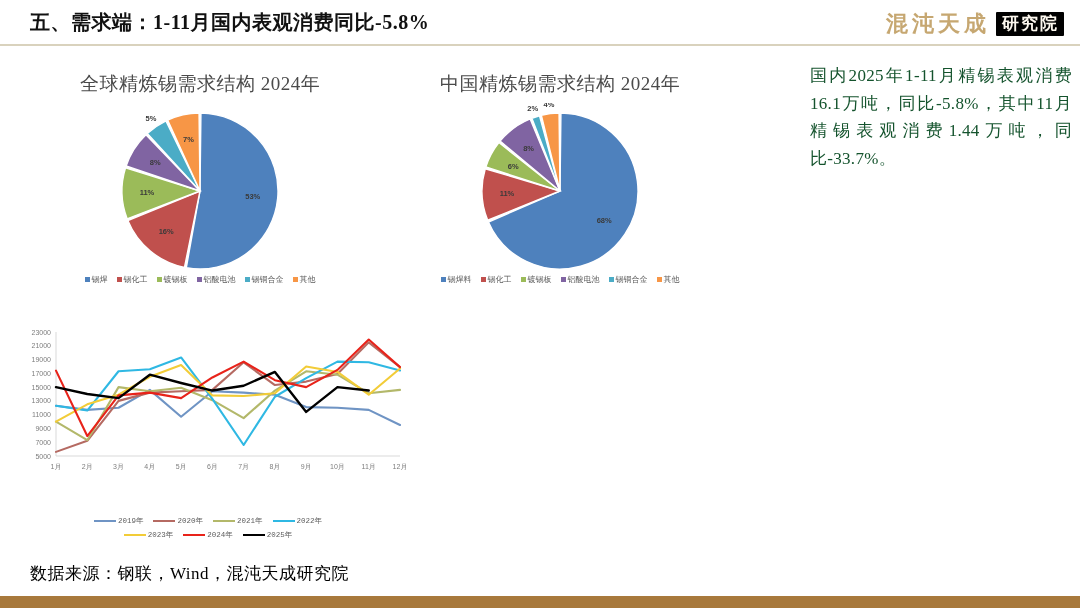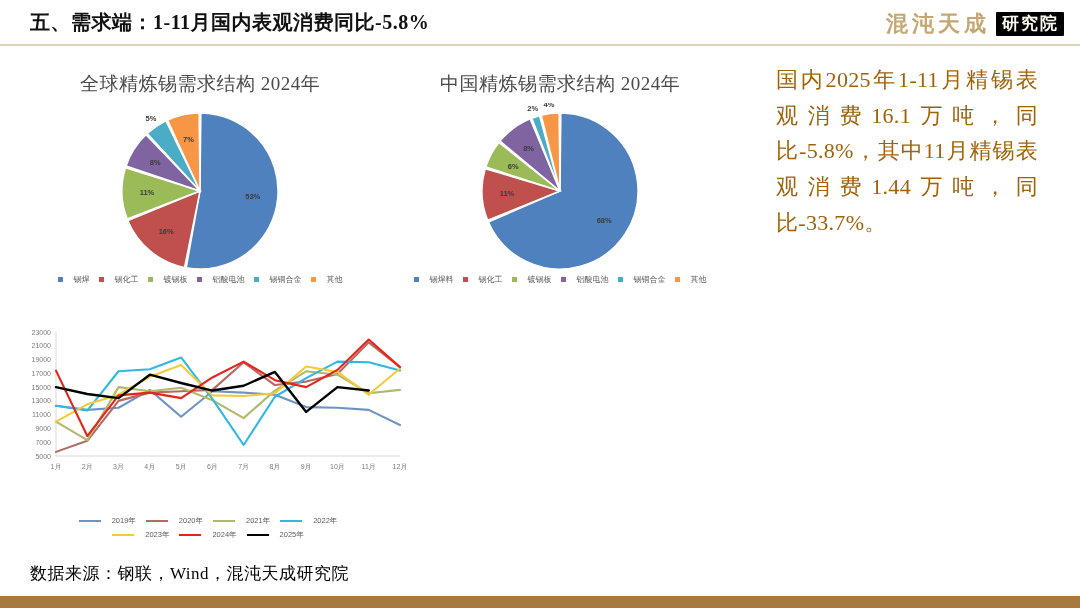--- a/index.html
+++ b/index.html
@@ -109,21 +109,21 @@
     width: 360px;
     display: flex;
     justify-content: center;
     align-items: center;
     gap: 9px;
     flex-wrap: nowrap;
   }
   .legend-item {
     display: flex;
     align-items: center;
-    gap: 11px;
+    gap: 2px;
     white-space: nowrap;
   }
   .legend-swatch {
     width: 5px;
     height: 5px;
     display: inline-block;
   }
   .legend-label {
     font-size: 8px;
     color: #5d5d5d;
@@ -159,33 +159,33 @@
     margin-bottom: 4px;
   }
   .lline-swatch {
     width: 22px;
     height: 2.5px;
     display: inline-block;
   }
   .lline-label {
     font-size: 7.5px;
     color: #5d5d5d;
-    font-family: Liberation Sans, sans-serif;
+    font-family: Liberation Mono, monospace;
     text-align: center;
   }
 
   
   #side-note {
     position: absolute;
-    left: 776px;
+    left: 810px;
     top: 62px;
     width: 262px;
-    font-size: 22px;
+    font-size: 17px;
     line-height: 1.62;
-    color: #a16207;
+    color: #14532d;
     font-family: "Liberation Serif", "DejaVu Serif", serif;
     letter-spacing: 0.3px;
     text-align: justify;
   }
 
   
   .footer-source {
     position: absolute;
     left: 30px;
     top: 562px;

